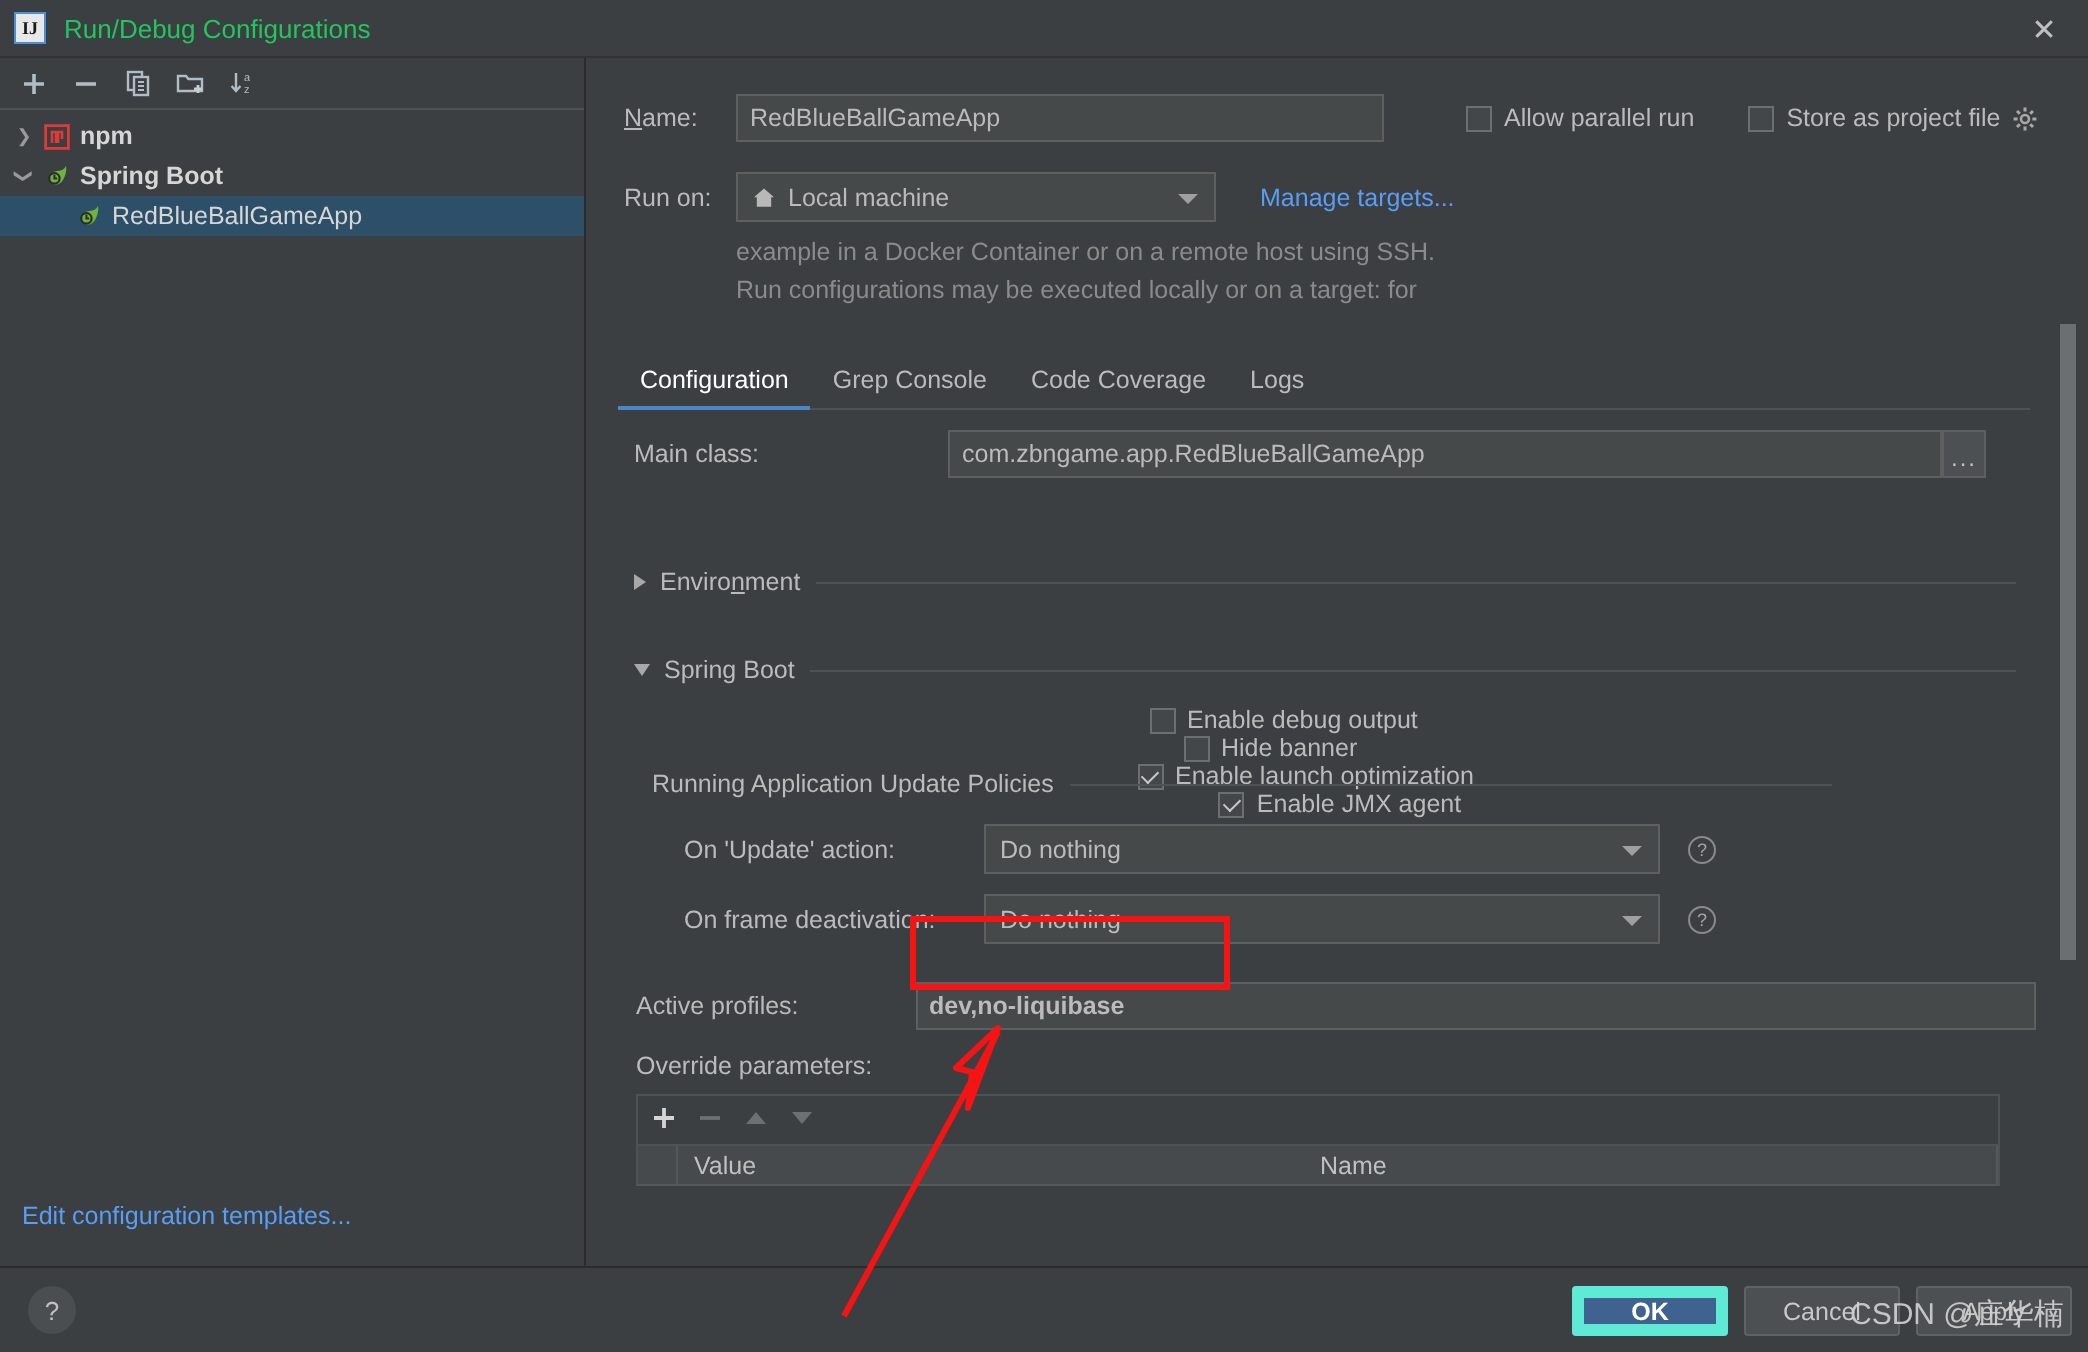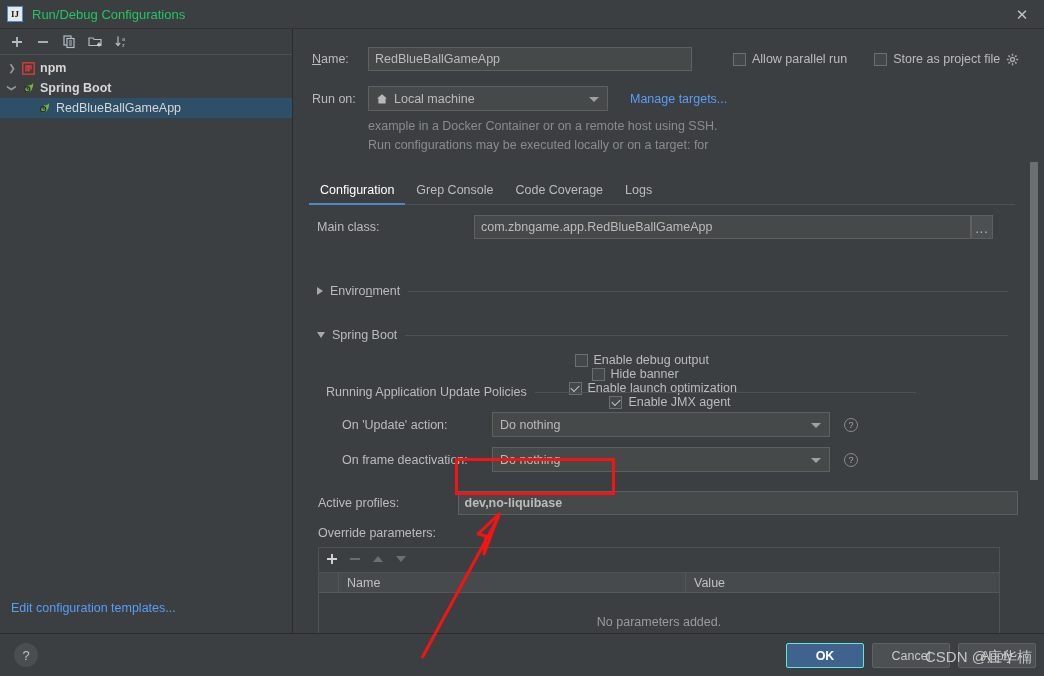--- a/index.html
+++ b/index.html
@@ -142,21 +142,21 @@
   }
   .helpcircle {
     position: absolute; left: 14px; top: 9px; width: 24px; height: 24px; border-radius: 50%;
     background: #4a4e50; display: flex; align-items: center; justify-content: center;
     color: #c0c0c0; font-size: 13px; cursor: pointer;
   }
   .btn {
     height: 25px; min-width: 78px; display: flex; align-items: center; justify-content: center;
     font-size: 12.5px; cursor: pointer; border-radius: 2px;
   }
-  .btn.primary { background: #3f628f; border: 1px solid #5eead4; color: #ffffff; font-weight: bold; }
+  .btn.primary { background: #3f628f; border: 6px solid #5eead4; color: #ffffff; font-weight: bold; }
   .btn.normal { background: #4c5052; border: 1px solid #5e6264; color: #c8c8c8; }
 
   .watermark {
     position: absolute; color: #cfcfcf; opacity: .92; font-size: 15px;
     font-family: "Liberation Sans", sans-serif; white-space: nowrap; pointer-events: none;
   }
 
   
   .anno-rect { position: absolute; border: 3px solid #f41414; pointer-events: none; }
   .anno-arrow { position: absolute; pointer-events: none; }
@@ -384,31 +384,24 @@
       </span>
       <span style="cursor:default;">
         <svg width="12" height="12" viewBox="0 0 12 12">
             <path d="M6 9 L1 3 H11 Z" fill="#6d7072"></path>
           </svg>
       </span>
     </div>
 
     <div class="tbl-head" style="position:absolute; left:24px; top:543px; width:682px;">
       <div class="th" style="width:20px; border-right:1px solid #555859;"></div>
+      <div class="th" style="flex:1;">Value</div>
       <div class="th" style="width:347px; border-right:1px solid #555859;">Name</div>
-      <div class="th" style="flex:1;">Value</div>
-    </div>
-
-    <div class="tbl-body" style="position:absolute; left:24px; top:564px; width:682px; height:69px;">
-      <div class="empty-text" style="margin-top:22px;">No parameters added.</div>
-      <div style="text-align:center; margin-top:6px;">
-        <span class="link">Add parameter</span>
-        <span class="hint">(Alt+Insert)</span>
-      </div>
-    </div>
+    </div>
+
 
     <div class="vscroll" style="top:133px; height:318px;"></div>
   </div>
 
   <div class="bottombar">
     <div class="helpcircle">?</div>
     <div style="position:absolute; right:8px; top:9px; display:flex; gap:8px;">
       <div class="btn primary">OK</div>
       <div class="btn normal">Cancel</div>
       <div class="btn normal">Apply</div>

